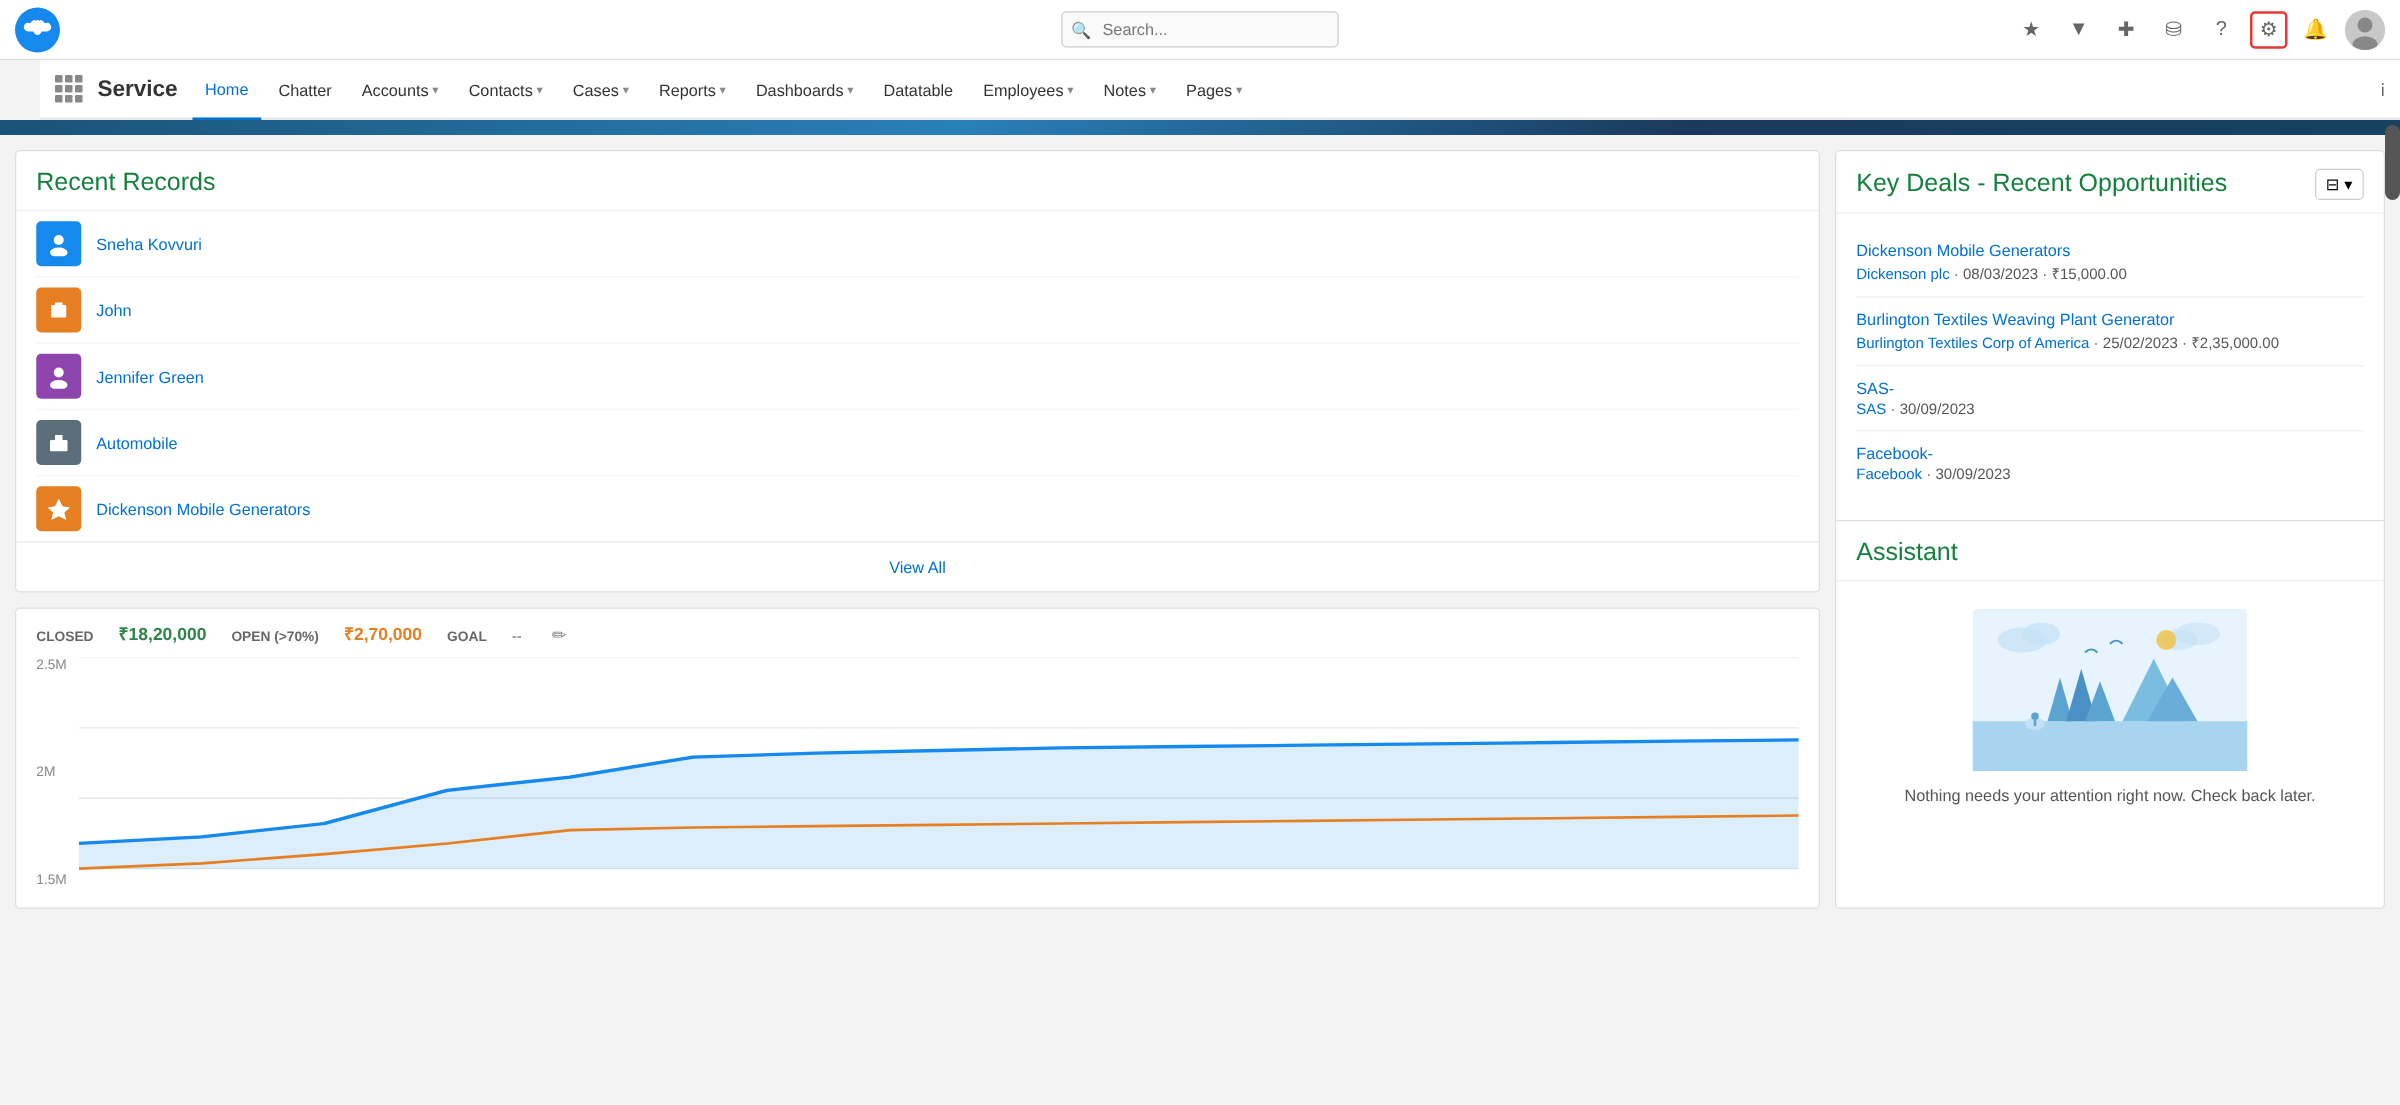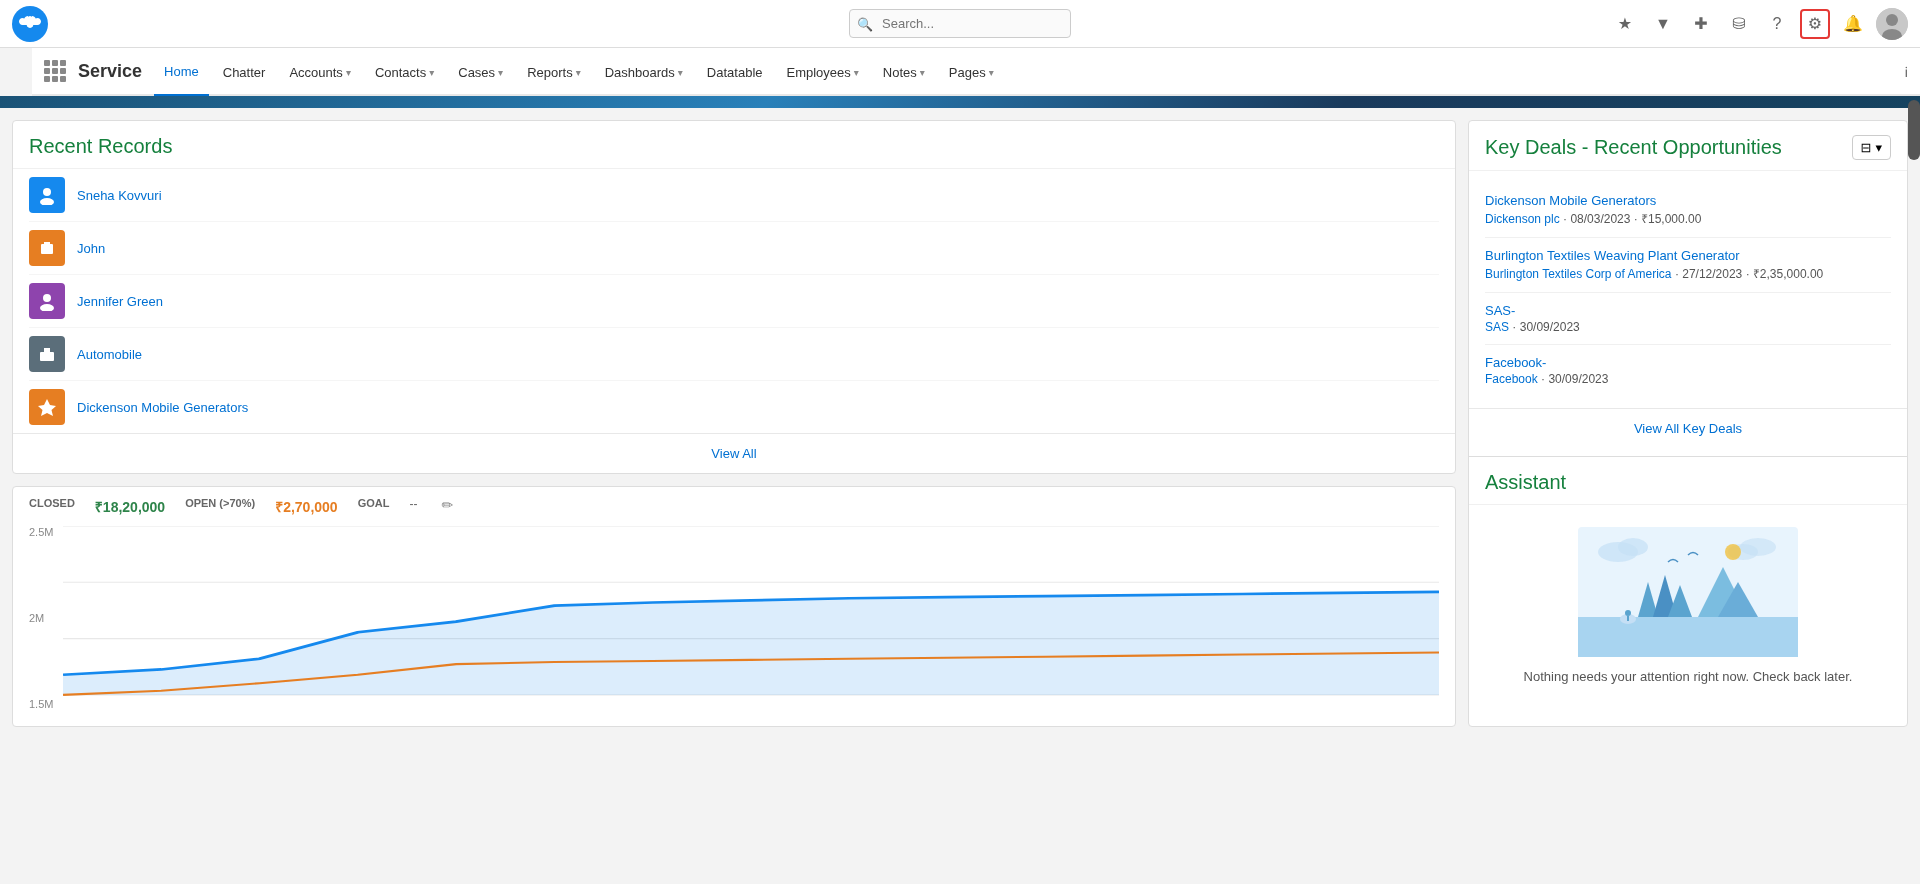--- a/index.html
+++ b/index.html
@@ -215,21 +215,21 @@
       padding: 4px 8px;
       border-radius: 4px;
       cursor: pointer;
       font-size: 13px;
       display: flex; align-items: center; gap: 4px;
     }
 
     
     .perf-stats {
       display: flex;
-      align-items: flex-start;
+      align-items: flex-end;
       gap: 20px;
       padding: 10px 16px;
       font-size: 12px;
     }
     .perf-label { color: #666; font-weight: 600; text-transform: uppercase; font-size: 11px; }
     .perf-value { color: #181818; font-size: 14px; font-weight: 600; }
     .perf-value.closed { color: #2e844a; }
     .perf-value.open { color: #e67e22; }
     .perf-goal { color: #666; }
     .edit-icon { color: #888; cursor: pointer; font-size: 14px; margin-left: 4px; }
@@ -438,21 +438,21 @@
           <span> · </span>
           <span>₹15,000.00</span>
         </div>
       </div>
 
       <div class="deal-item">
         <a class="deal-title">Burlington Textiles Weaving Plant Generator</a>
         <div class="deal-meta">
           <a>Burlington Textiles Corp of America</a>
           <span> · </span>
-          <span>27/12/2023</span>
+          <span>25/02/2023</span>
           <span> · </span>
           <span>₹2,35,000.00</span>
         </div>
       </div>
 
       <div class="deal-item">
         <a class="deal-title">SAS-</a>
         <div class="deal-meta">
           <a>SAS</a>
           <span> · </span>
@@ -463,21 +463,20 @@
       <div class="deal-item">
         <a class="deal-title">Facebook-</a>
         <div class="deal-meta">
           <a>Facebook</a>
           <span> · </span>
           <span>30/09/2023</span>
         </div>
       </div>
 
     </div>
-    <a class="view-all">View All Key Deals</a>
 
     <div style="border-top:1px solid #ddd; margin-top:8px;">
       <div class="card-header">
         <span class="card-title">Assistant</span>
       </div>
       <div class="assistant-body">
         <svg class="assistant-illustration" viewBox="0 0 220 130">
 
           <rect width="220" height="130" fill="#e8f4fd" rx="4"></rect>
 

